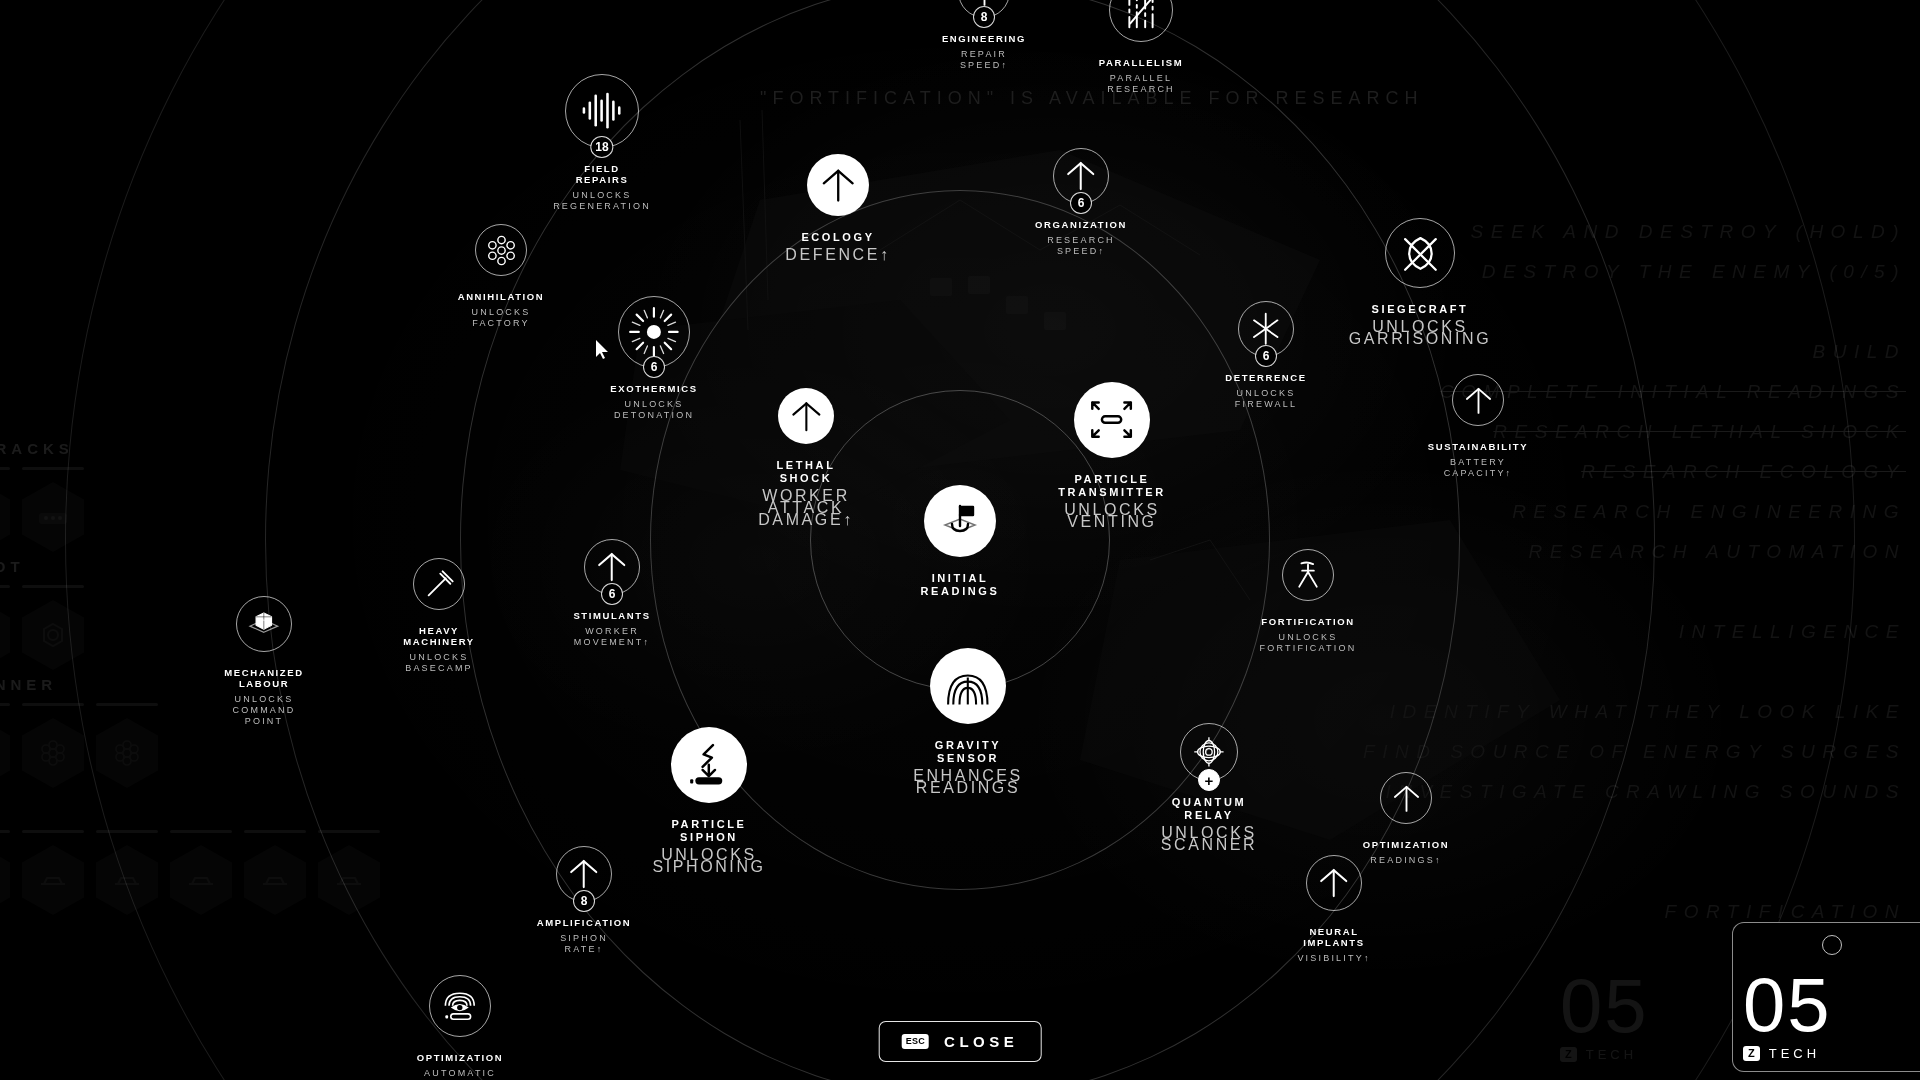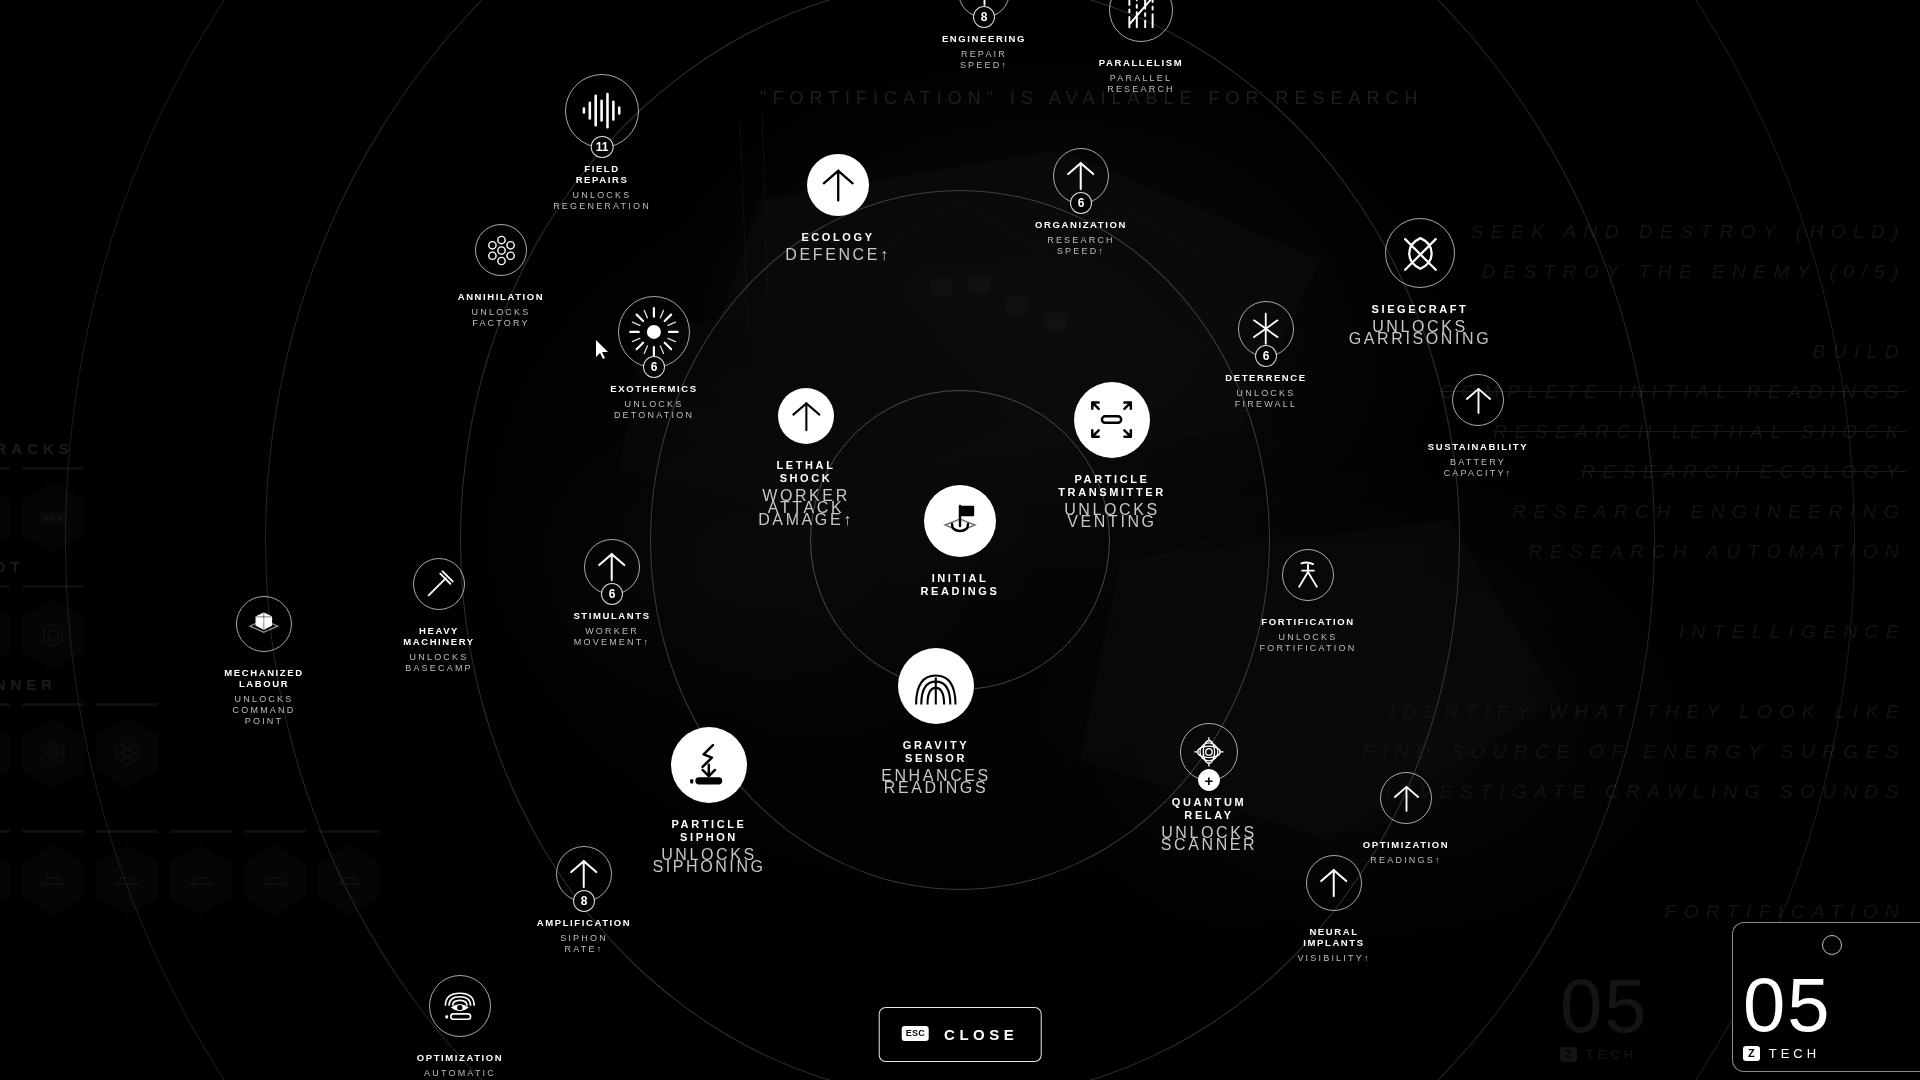--- a/index.html
+++ b/index.html
@@ -93,22 +93,22 @@
   .node.small .title { font-size:9.5px; letter-spacing:1.6px; line-height:11px; }
   .node.small .sub   { font-size:9px;  letter-spacing:2.2px; line-height:11px; color:#bdbdbd;}
 
   
   .cursor { position:absolute; width:14px; height:20px; pointer-events:none; }
 
   
   .close-btn {
     position:absolute; left:50%; transform:translateX(-50%);
     bottom:18px;
-    display:flex; align-items:flex-start; gap:15px;
-    padding:18px 22px;
+    display:flex; align-items:center; gap:15px;
+    padding:11px 22px;
     border:1px solid rgba(255,255,255,.9); border-radius:7px;
     background:rgba(0,0,0,.45);
   }
   .key-cap {
     background:#fff; color:#000; font-size:9px; font-weight:700;
     border-radius:3px; padding:3px 4px; letter-spacing:.3px; line-height:1;
   }
   .close-label { font-size:15px; letter-spacing:4.5px; font-weight:700; }
 
   
@@ -362,21 +362,21 @@
         <path d="M34 12 L40 6 M40 6 h-6 M40 6 v6"></path>
         <path d="M10 32 L4 38 M4 38 h6 M4 38 v-6"></path>
         <path d="M34 32 L40 38 M40 38 h-6 M40 38 v-6"></path>
       </g>
             </svg>
           </span>
         </div>
         <div class="title">PARTICLE<br>TRANSMITTER</div>
         <div class="sub">UNLOCKS<br>VENTING</div>
       </div>
-      <div class="node filled" style="left: 936px; top: 648px;">
+      <div class="node filled" style="left: 968px; top: 648px;">
         <div class="disc" style="width: 76px; height: 76px;">
           <span style="display: flex; align-items: center; justify-content: center; width: 100%; height: 100%;">
             <svg width="60%" height="60%" viewBox="0 0 44 44">
       <g fill="none" stroke="#000" stroke-width="2">
         <path d="M22 40 V14"></path>
         <path d="M14 40 q0 -16 8 -16 q8 0 8 16"></path>
         <path d="M8 40 q0 -22 14 -22 q14 0 14 22"></path>
         <path d="M3 40 q0 -28 19 -28 q19 0 19 28"></path>
       </g>
             </svg>
@@ -507,21 +507,21 @@
         <path d="M4 18 v4"></path>
                 <path d="M10 12 v16"></path>
                 <path d="M16 5 v30"></path>
         <path d="M22 10 v20"></path>
                 <path d="M28 3 v34"></path>
                 <path d="M34 11 v18"></path>
                 <path d="M40 17 v6"></path>
       </g>
             </svg>
           </span>
-          <span class="badge">11</span>
+          <span class="badge">18</span>
         </div>
         <div class="title">FIELD<br>REPAIRS</div>
         <div class="sub">UNLOCKS<br>REGENERATION</div>
       </div>
       <div class="node outline small" style="left: 501px; top: 224px;">
         <div class="disc" style="width: 52px; height: 52px;">
           <span style="display: flex; align-items: center; justify-content: center; width: 100%; height: 100%;">
             <svg width="70%" height="70%" viewBox="0 0 40 40">
       <g fill="none" stroke="#ffffff" stroke-width="1.6">
         <circle cx="20" cy="20" r="4.2"></circle>

